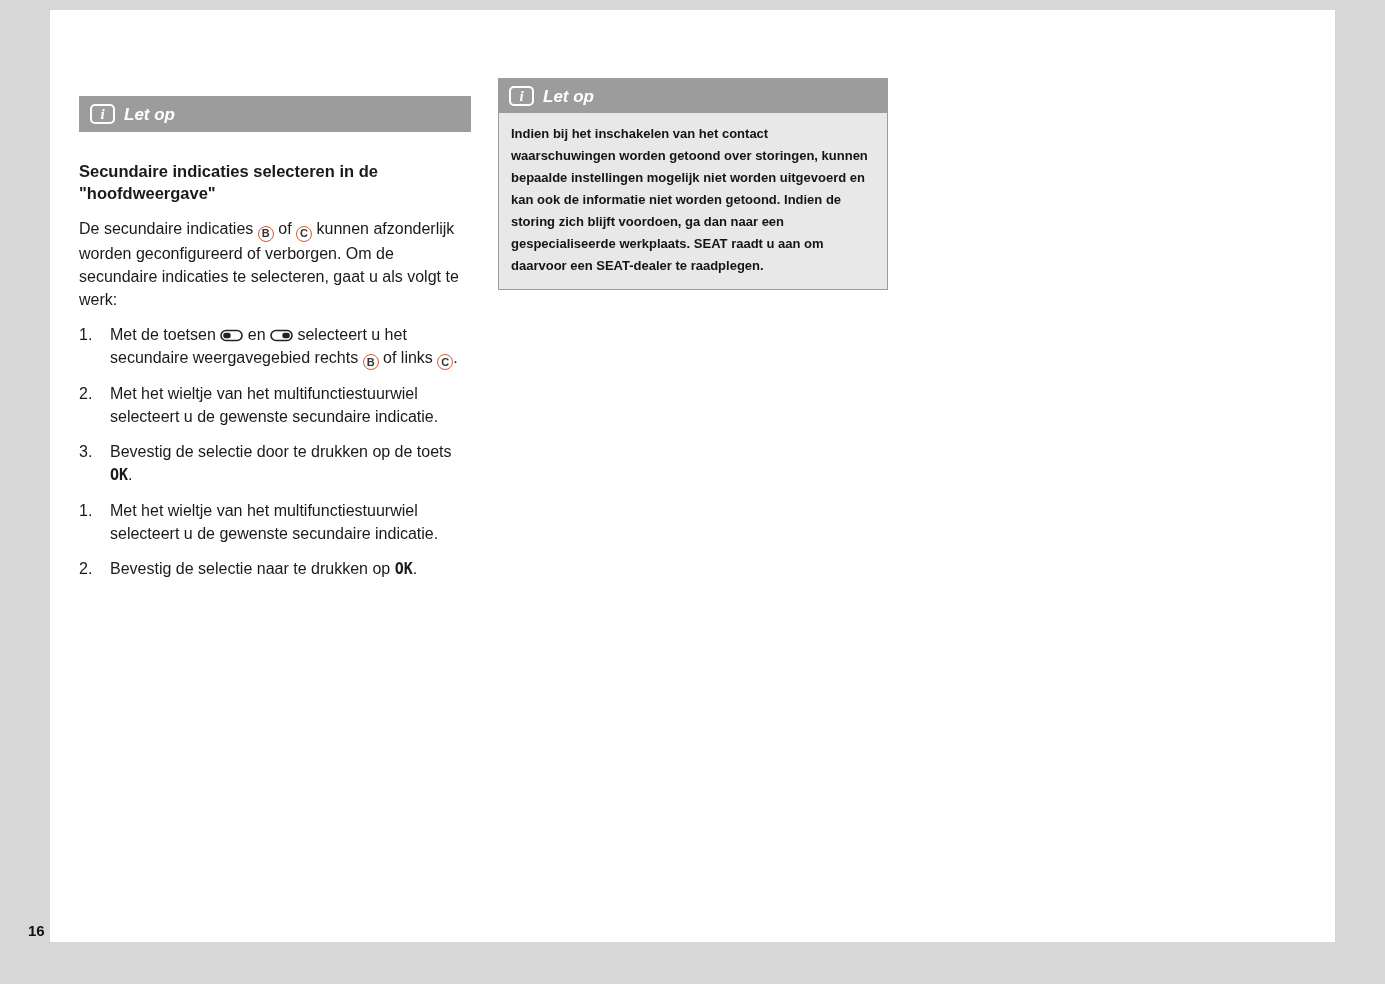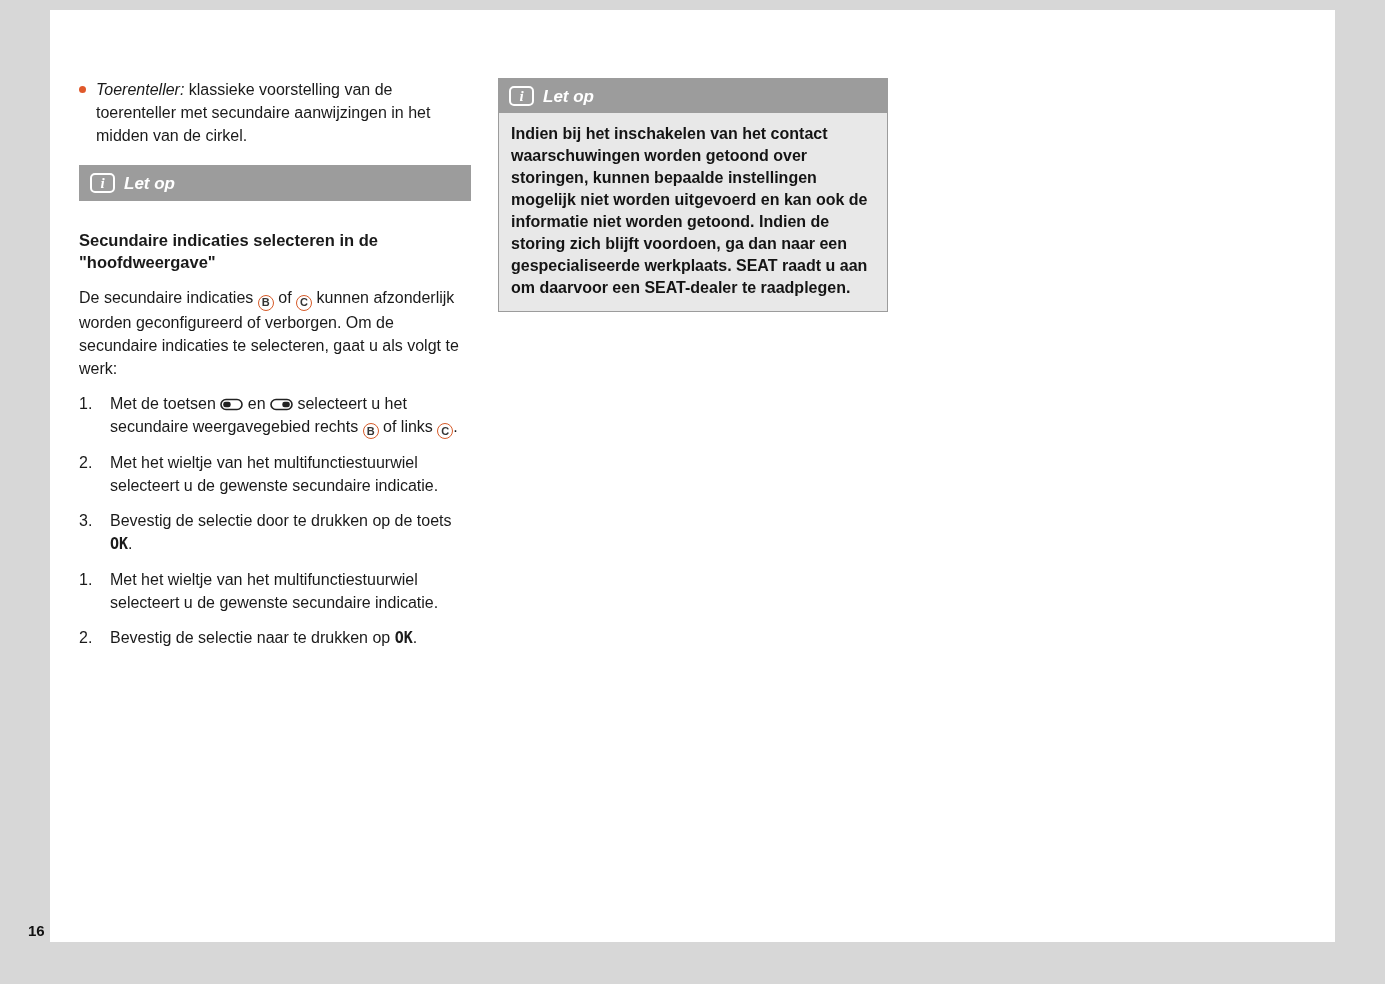--- a/index.html
+++ b/index.html
@@ -42,21 +42,21 @@
   .note-icon{
     width:25px;height:20px;border:2px solid #ffffff;border-radius:5px;
     display:inline-flex;align-items:center;justify-content:center;
     font-family:"Liberation Serif","DejaVu Serif",serif;
     font-weight:bold;font-style:italic;font-size:15px;line-height:1;
     box-sizing:border-box;flex:0 0 auto;
   }
   .note-title{font-weight:bold;font-style:italic;font-size:17px;}
   .note-body{
     background:#e8e8e8;padding:10px 12px 12px 12px;
-    font-weight:bold;font-size:16px;line-height:22px;color:#141414;
+    font-weight:bold;font-size:13px;line-height:22px;color:#141414;
   }
 
   .heading{
     font-weight:bold;font-size:16.5px;line-height:22px;
     margin:28px 0 13px 0;color:#1a1a1a;
   }
   .heading + .para{margin-top:8px;}
 
   .olist{margin-top:12px;}
   .li{display:flex;margin:0 0 12px 0;}
@@ -80,25 +80,20 @@
   }
 </style>
 </head>
 <body>
 
 <div class="page">
 
 
   <div class="col col-left">
 
-    <div class="para bullet-para">
-      <span class="bullet"></span>
-      <span class="term">Toerenteller:</span>
-      <span>klassieke voorstelling van de toerenteller met secundaire aanwijzingen in het midden van de cirkel.</span>
-    </div>
 
 
     <div class="note">
       <div class="note-header">
         <span class="note-icon">i</span>
         <span class="note-title">Let op</span>
       </div>
     </div>
 
     <div class="heading">Secundaire indicaties selecteren in de "hoofdweergave"</div>

